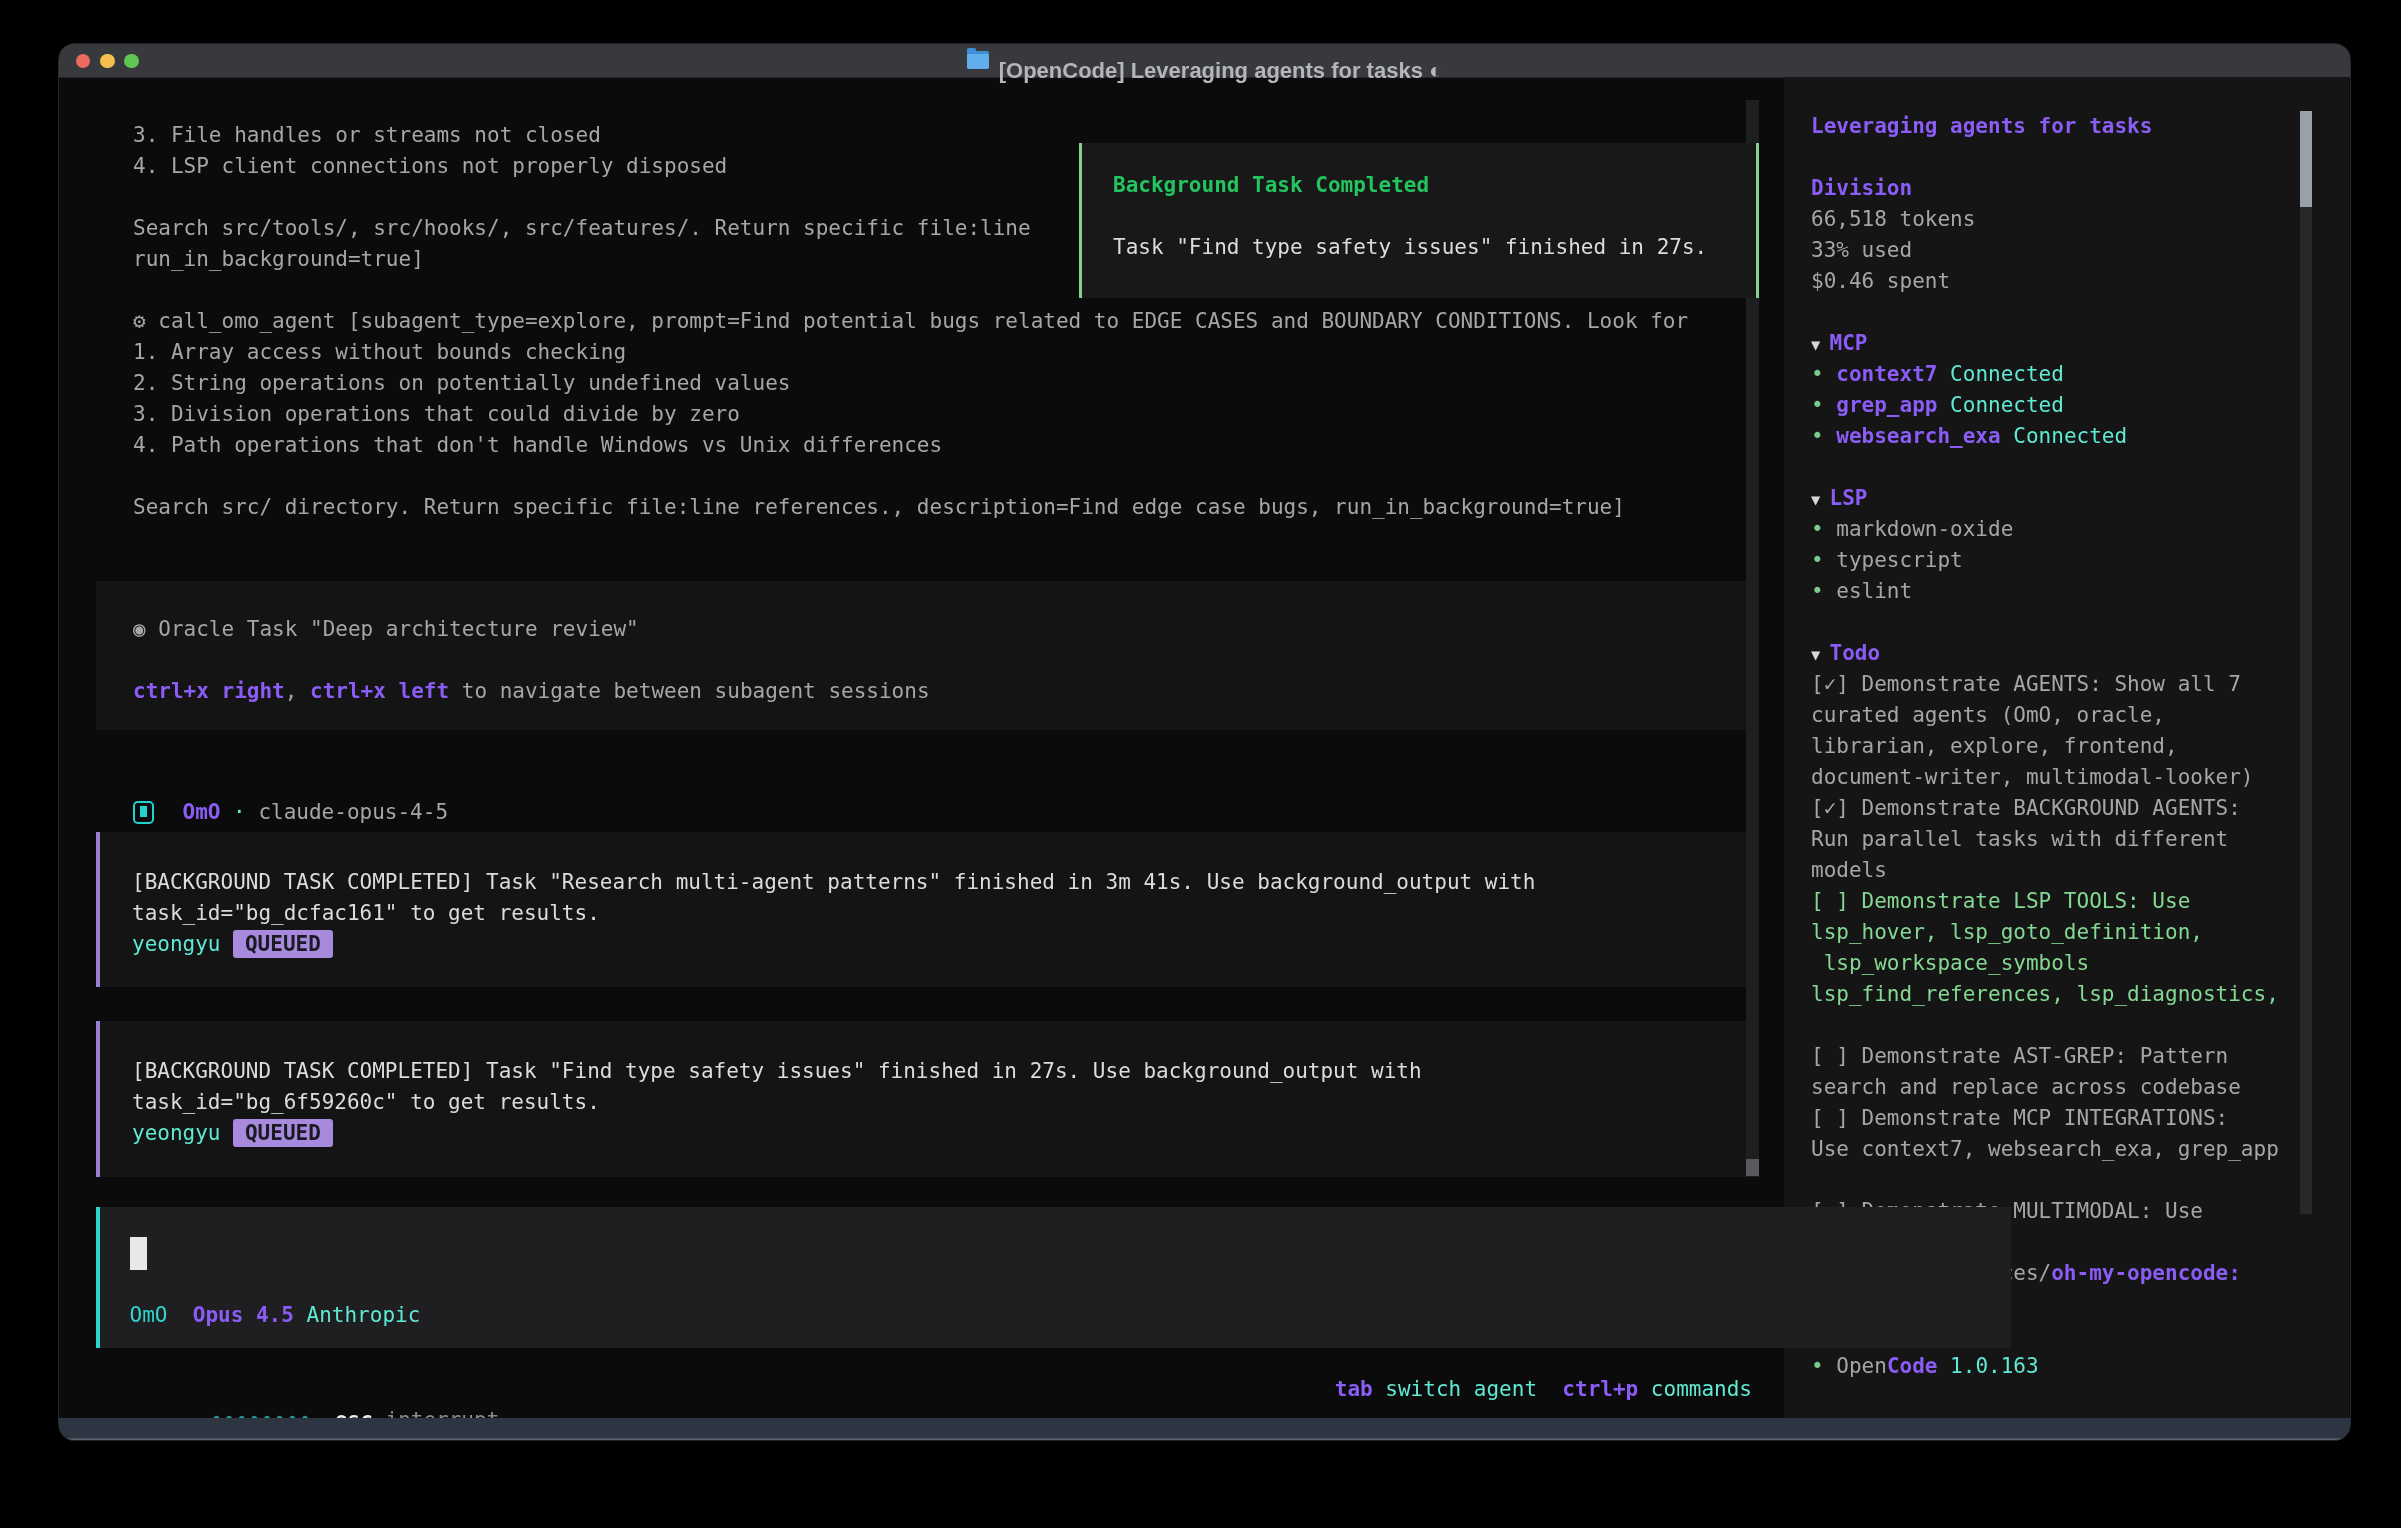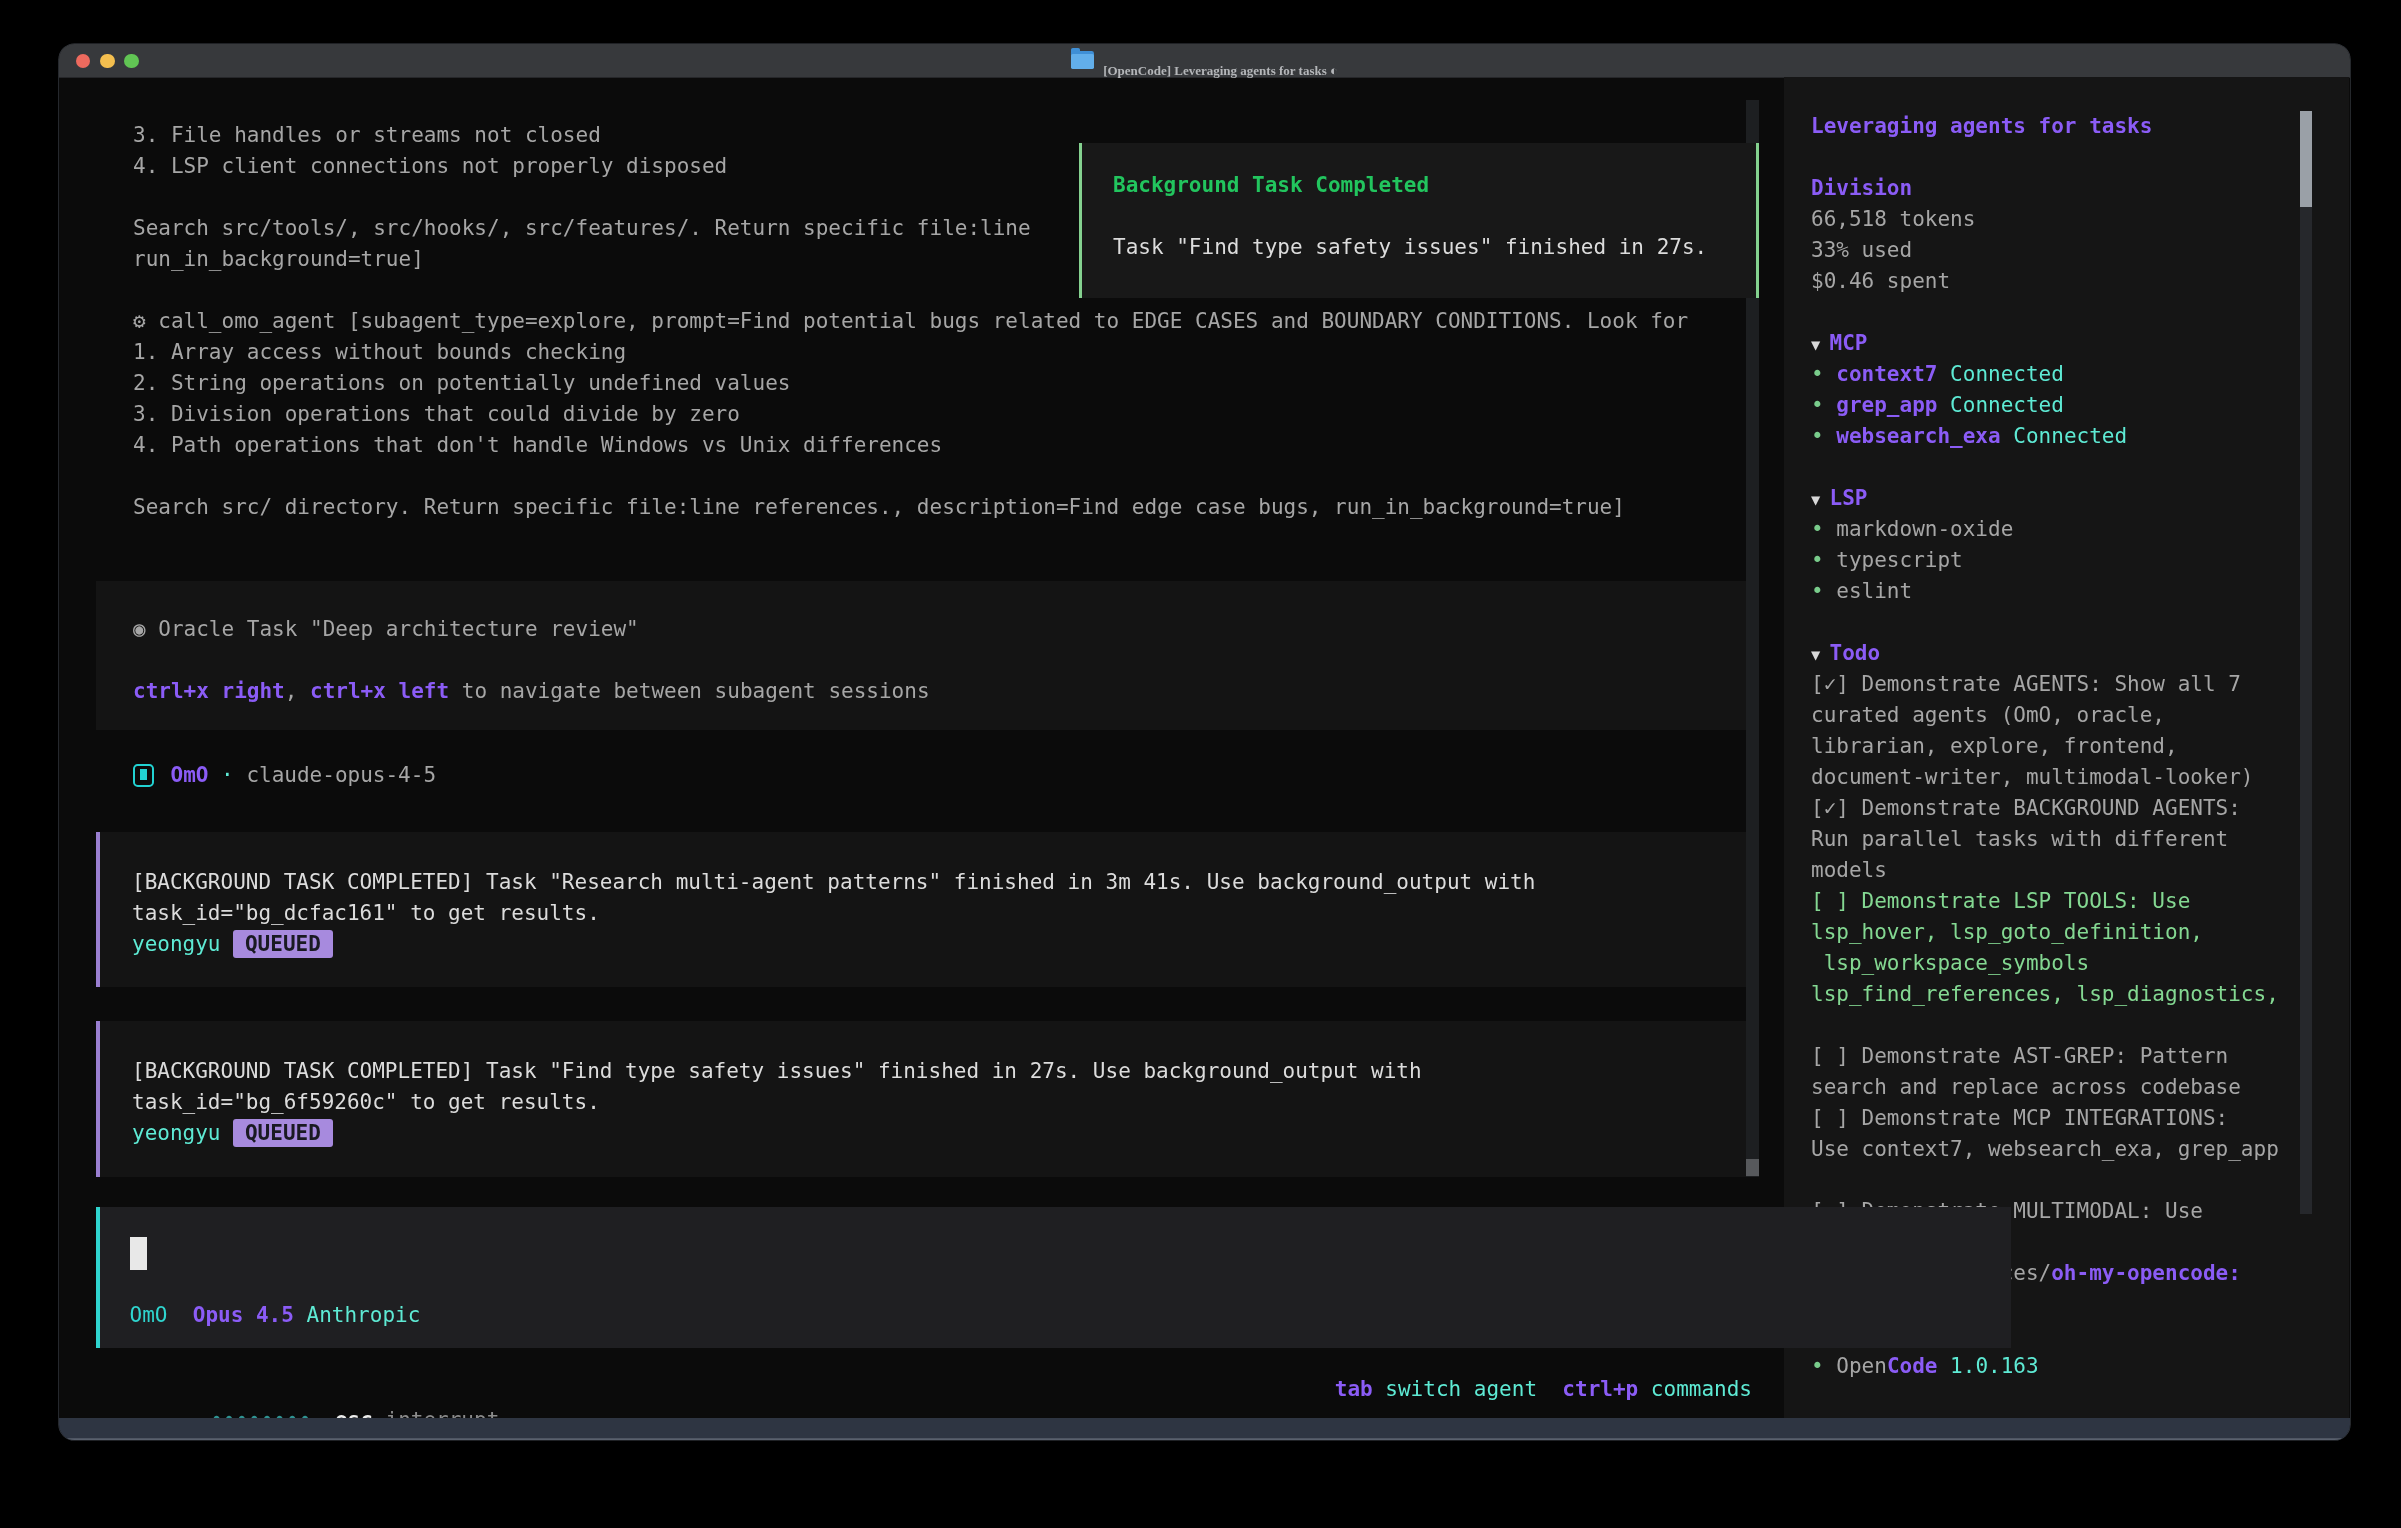--- a/index.html
+++ b/index.html
@@ -13,21 +13,21 @@
               border-bottom:0.6px solid #26272a; display:flex; align-items:center; justify-content:center; }
   .traffic { position:absolute; left:16.5px; top:9.5px; display:flex; gap:9.5px; }
   .tl-btn { width:14.8px; height:14.8px; border-radius:50%; }
   .tl-close { background:#ed6a5e; } .tl-min { background:#f4bf4f; } .tl-zoom { background:#61c554; }
   .title-wrap { display:flex; align-items:center; gap:9.5px; }
   .folder-icon { width:22.5px; height:17.7px; background:#3f8fd6; border-radius:2.4px; position:relative; }
   .folder-icon::before { content:""; position:absolute; top:-3.5px; left:0; width:8.9px; height:4.7px;
                          background:#3f8fd6; border-radius:1.8px 1.8px 0 0; }
   .folder-icon::after { content:""; position:absolute; left:0; top:3px; right:0; bottom:0;
                         background:#62aeea; border-radius:1.8px; }
-  .win-title { color:#b4b6b9; font-weight:bold; font-size:13px; font-family:Liberation Serif, serif;margin-top:21px; }
+  .win-title { color:#b4b6b9; font-weight:bold; font-size:22px; font-family:Liberation Sans, sans-serif;margin-top:21px; }
   
   .tl { height:31px; line-height:31px; white-space:pre; font-size:21px; }
   .s-w { color:#8b5cf6; font-weight:bold; }
   .s-wn { color:#dcdcdc; }
   .s-g { color:#a6a6a6; }
   .s-dim { color:#5eead4; }
   .s-grn { color:#84d892; }
   .s-cy { color:#2fd5cf; }
   .s-tri { color:#d8d8d8; font-size:15.4px; }
   .s-bullet { color:#79cc8b; }
@@ -35,21 +35,21 @@
              padding:1.8px 11.8px; }
   
   .scrollback { position:absolute; left:74px; top:76px; }
   .notif { position:absolute; left:1020px; top:99px; width:680px; height:155px; box-sizing:border-box;
            background:#181818; border-left:3px solid #84d18f; border-right:3px solid #84d18f;
            padding:27px 0 0 31px; z-index:5; }
   .notif-title { color:#22c55e; font-weight:bold; }
   .notif-body { color:#dcdcdc; }
   .oracle { position:absolute; left:37px; top:537px; width:1657px; height:149px; box-sizing:border-box;
             background:#141414; padding:33px 0 0 37px; }
-  .agent-line { position:absolute; left:74px; top:716px; height:31px; display:flex; align-items:center; }
+  .agent-line { position:absolute; left:74px; top:753px; height:31px; display:flex; align-items:center;gap:12px; }
   .omo-icon { width:21px; height:22.5px; border:2.4px solid #22d3d3; border-radius:4.7px; position:relative;
               display:inline-block; margin-right:16.5px; box-sizing:border-box; }
   .omo-icon::after { content:""; position:absolute; left:4.7px; top:2.4px; width:7px; height:11.8px; background:#22d3d3; }
   .msg { position:absolute; left:37px; width:1657px; box-sizing:border-box; background:#141414;
          border-left:4.7px solid #9a7fd1; padding:35px 0 0 32px; }
   .msg1 { top:788px; height:155px; }
   .msg2 { top:977px; height:156px; }
   .input-box { position:absolute; left:37px; top:1163px; width:1915px; height:141px; box-sizing:border-box;
                background:#1f1f22; border-left:4.7px solid #2fd5cf; }
   .cursor { position:absolute; left:29.5px; top:29.5px; width:17.7px; height:33px; background:#e8e8e8; }

